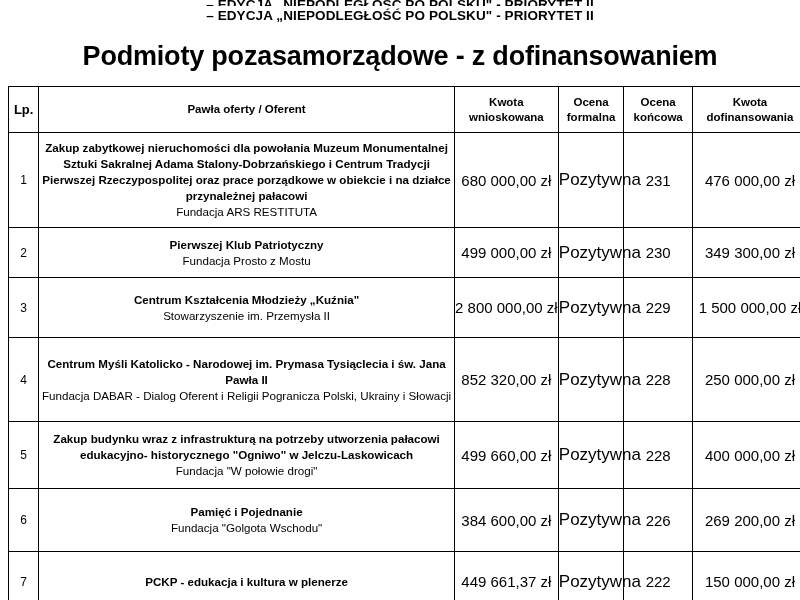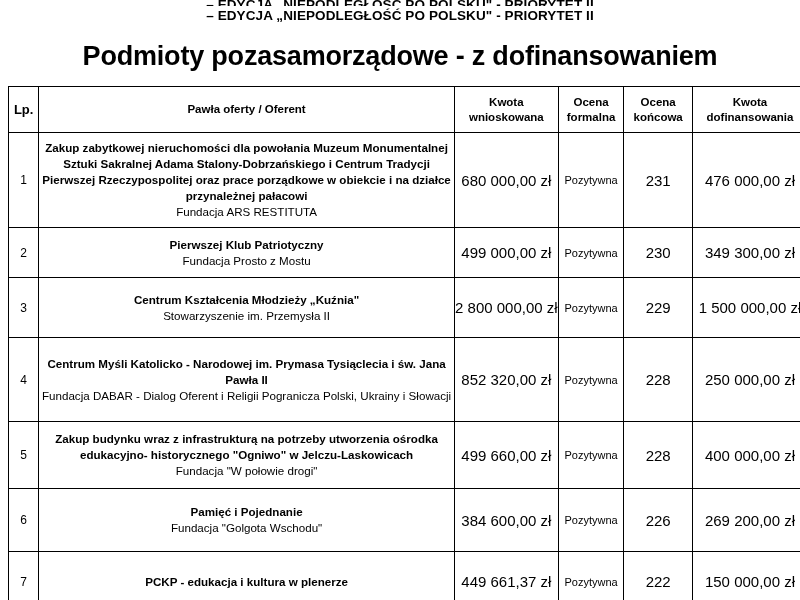--- a/index.html
+++ b/index.html
@@ -110,21 +110,21 @@
   td.cell-title .t-main { font-weight: bold; }
   td.cell-title .t-sub  { font-weight: normal; }
 
   td.cell-num {
     text-align: center;
     font-size: 15px;
     white-space: nowrap;
   }
   td.cell-eval {
     text-align: center;
-    font-size: 11px;
+    font-size: 17px;
     white-space: nowrap;
   }
   td.cell-score {
     text-align: center;
     font-size: 15px;
   }
 
   
   tr.r1 td { height: 95px; }
   tr.r2 td { height: 50px; }
@@ -222,21 +222,21 @@
         </td>
         <td class="cell-num">852 320,00 zł</td>
         <td class="cell-eval">Pozytywna</td>
         <td class="cell-score">228</td>
         <td class="cell-num">250 000,00 zł</td>
       </tr>
 
       <tr class="r5">
         <td class="cell-lp">5</td>
         <td class="cell-title">
-          <span class="t-main">Zakup budynku wraz z infrastrukturą na potrzeby utworzenia ośrodka edukacyjno- historycznego "Ogniwo" w Jelczu-Laskowicach</span><br>
+          <span class="t-main">Zakup budynku wraz z infrastrukturą na potrzeby utworzenia pałacowi edukacyjno- historycznego "Ogniwo" w Jelczu-Laskowicach</span><br>
           <span class="t-sub">Fundacja "W połowie drogi"</span>
         </td>
         <td class="cell-num">499 660,00 zł</td>
         <td class="cell-eval">Pozytywna</td>
         <td class="cell-score">228</td>
         <td class="cell-num">400 000,00 zł</td>
       </tr>
 
       <tr class="r6">
         <td class="cell-lp">6</td>

